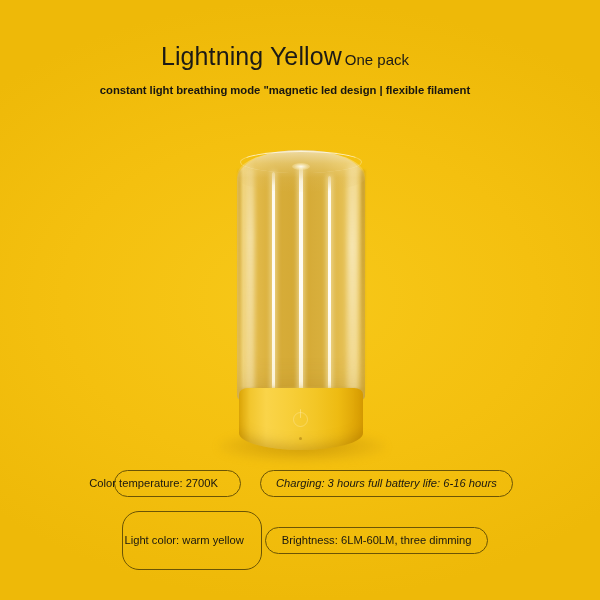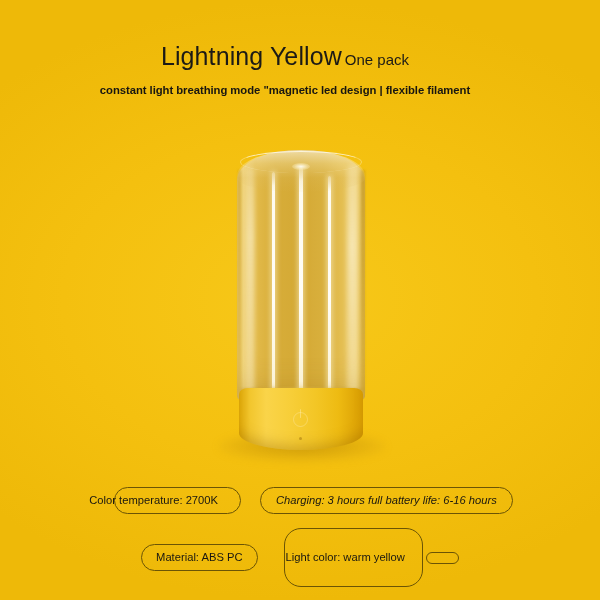--- a/index.html
+++ b/index.html
@@ -259,21 +259,21 @@
     width: 3px;
     height: 3px;
     border-radius: 50%;
     background: rgba(150,104,8,0.45);
   }
 
   
   #specs {
     position: absolute;
     left: 0;
-    top: 487px;
+    top: 470px;
     width: 596px;
   }
   .spec-row {
     display: flex;
     justify-content: center;
     align-items: center;
     white-space: nowrap;
   }
   #spec-row-1 { margin-bottom: 14px; }
   .pill {
@@ -357,27 +357,24 @@
         <span class="pill-outline"></span>
         <span class="pill-text">Color temperature: 2700K</span>
       </div>
       <div class="pill" id="pill-charging">
         <span class="pill-outline"></span>
         <span class="pill-text">Charging: 3 hours full battery life: 6-16 hours</span>
       </div>
     </div>
 
     <div class="spec-row" id="spec-row-2">
-      <div class="pill" id="pill-material">
-        <span class="pill-outline"></span>
-        <span class="pill-text">Material: ABS PC</span>
-      </div>
       <div class="pill" id="pill-light-color">
         <span class="pill-outline"></span>
         <span class="pill-text">Light color: warm yellow</span>
       </div>
       <div class="pill" id="pill-brightness">
         <span class="pill-outline"></span>
+        <span class="pill-text">Brightness: 6LM-60LM, three dimming</span>
       </div>
     </div>
 
   </div>
 </div>
 
 </body></html>

